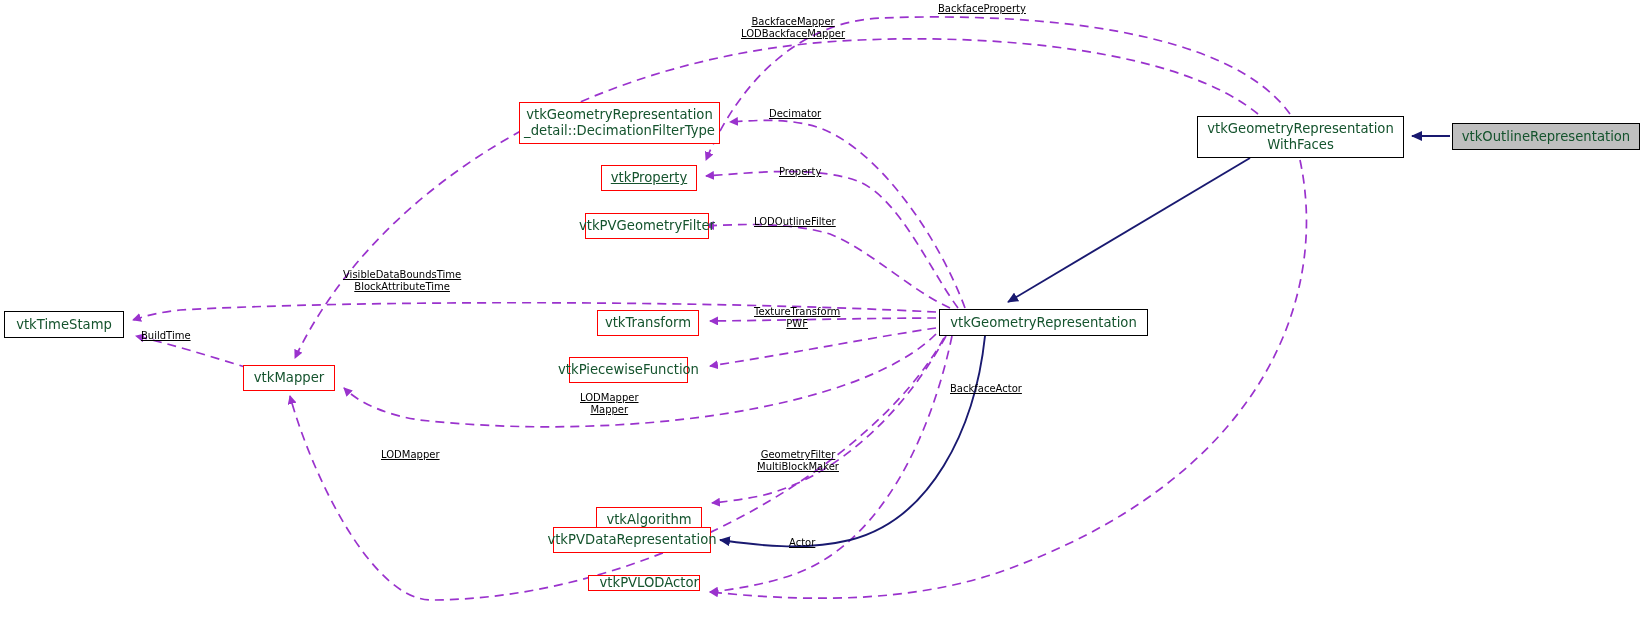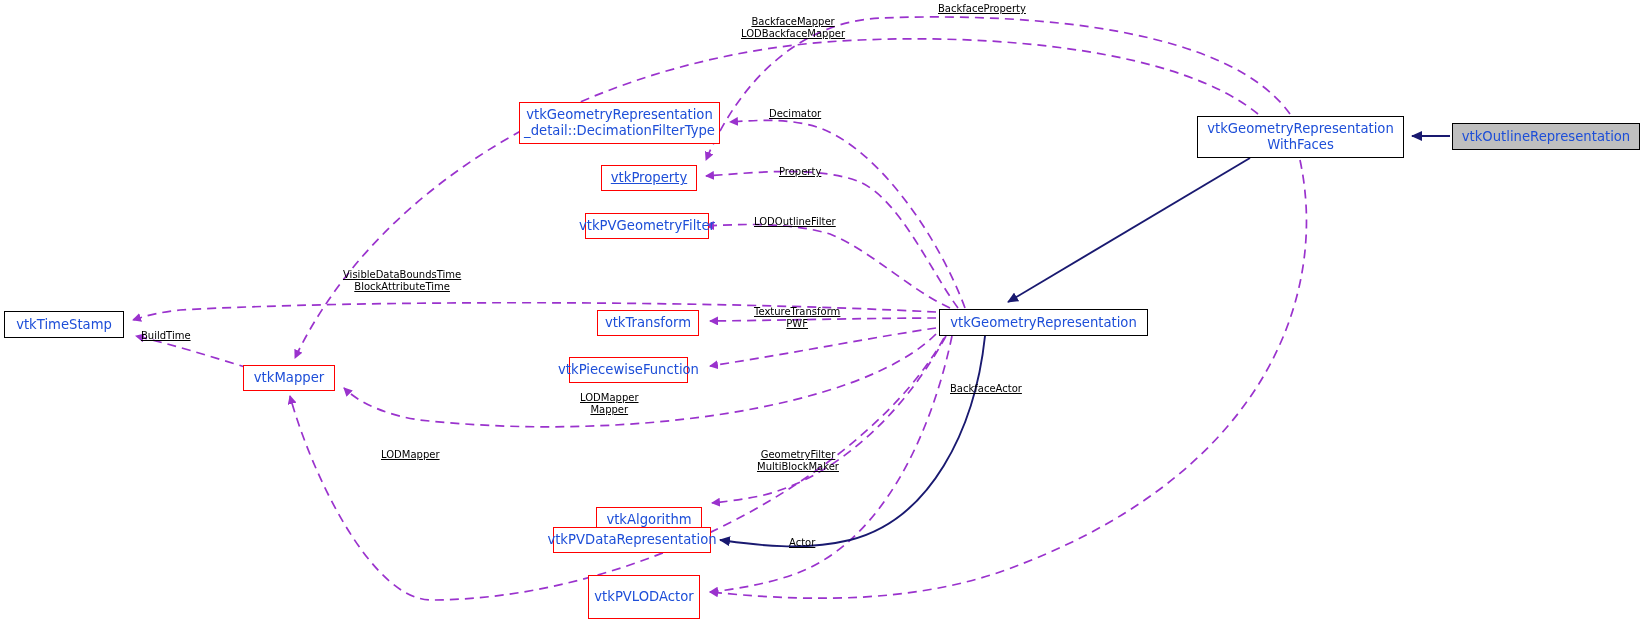--- a/index.html
+++ b/index.html
@@ -25,21 +25,21 @@
   }
   .node {
     position: absolute;
     box-sizing: border-box;
     display: flex;
     align-items: center;
     justify-content: center;
     text-align: center;
     line-height: 1.18;
     font-size: 13.2px;
-    color: #1d4ed8;
+    color: #14532d;
     background: #ffffff;
     white-space: pre;
     z-index: 5;
   }
   .node-red {
     border: 1.6px solid #ff0000;
   }
   .node-black {
     border: 1.6px solid #000000;
   }
@@ -148,21 +148,21 @@
   </div>
 
   <div class="node node-red" style="left:596px; top:507px; width:106px; height:26px;">
     <span>vtkAlgorithm</span>
   </div>
 
   <div class="node node-red" style="left:553px; top:527px; width:158px; height:26px;">
     <span>vtkPVDataRepresentation</span>
   </div>
 
-  <div class="node node-red" style="left:588px; top:575px; width:112px; height:44px;">
+  <div class="node node-red" style="left:588px; top:575px; width:112px; height:16px;justify-content:flex-end;">
     <span>vtkPVLODActor</span>
   </div>
 
   <div class="node node-black" style="left:1197px; top:116px; width:207px; height:42px;">
     <span>vtkGeometryRepresentation
 WithFaces</span>
   </div>
 
   <div class="node node-current" style="left:1452px; top:123px; width:188px; height:27px;">
     <span>vtkOutlineRepresentation</span>

